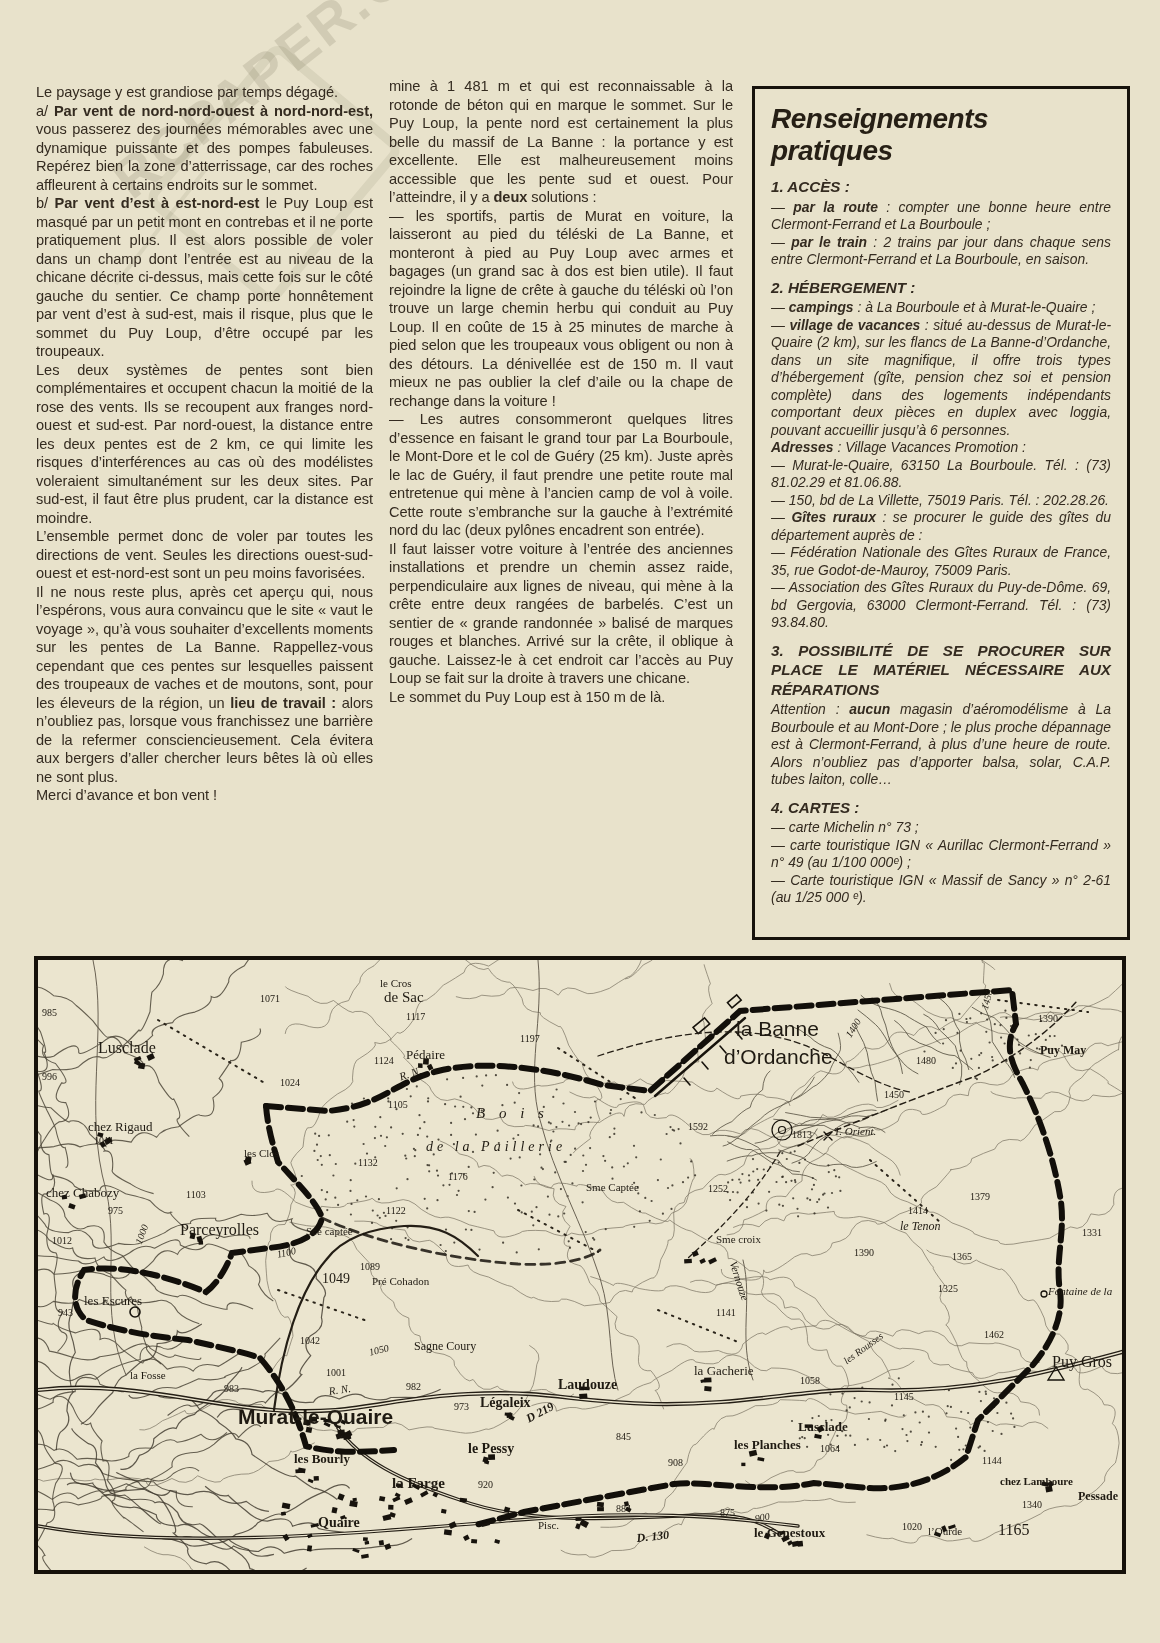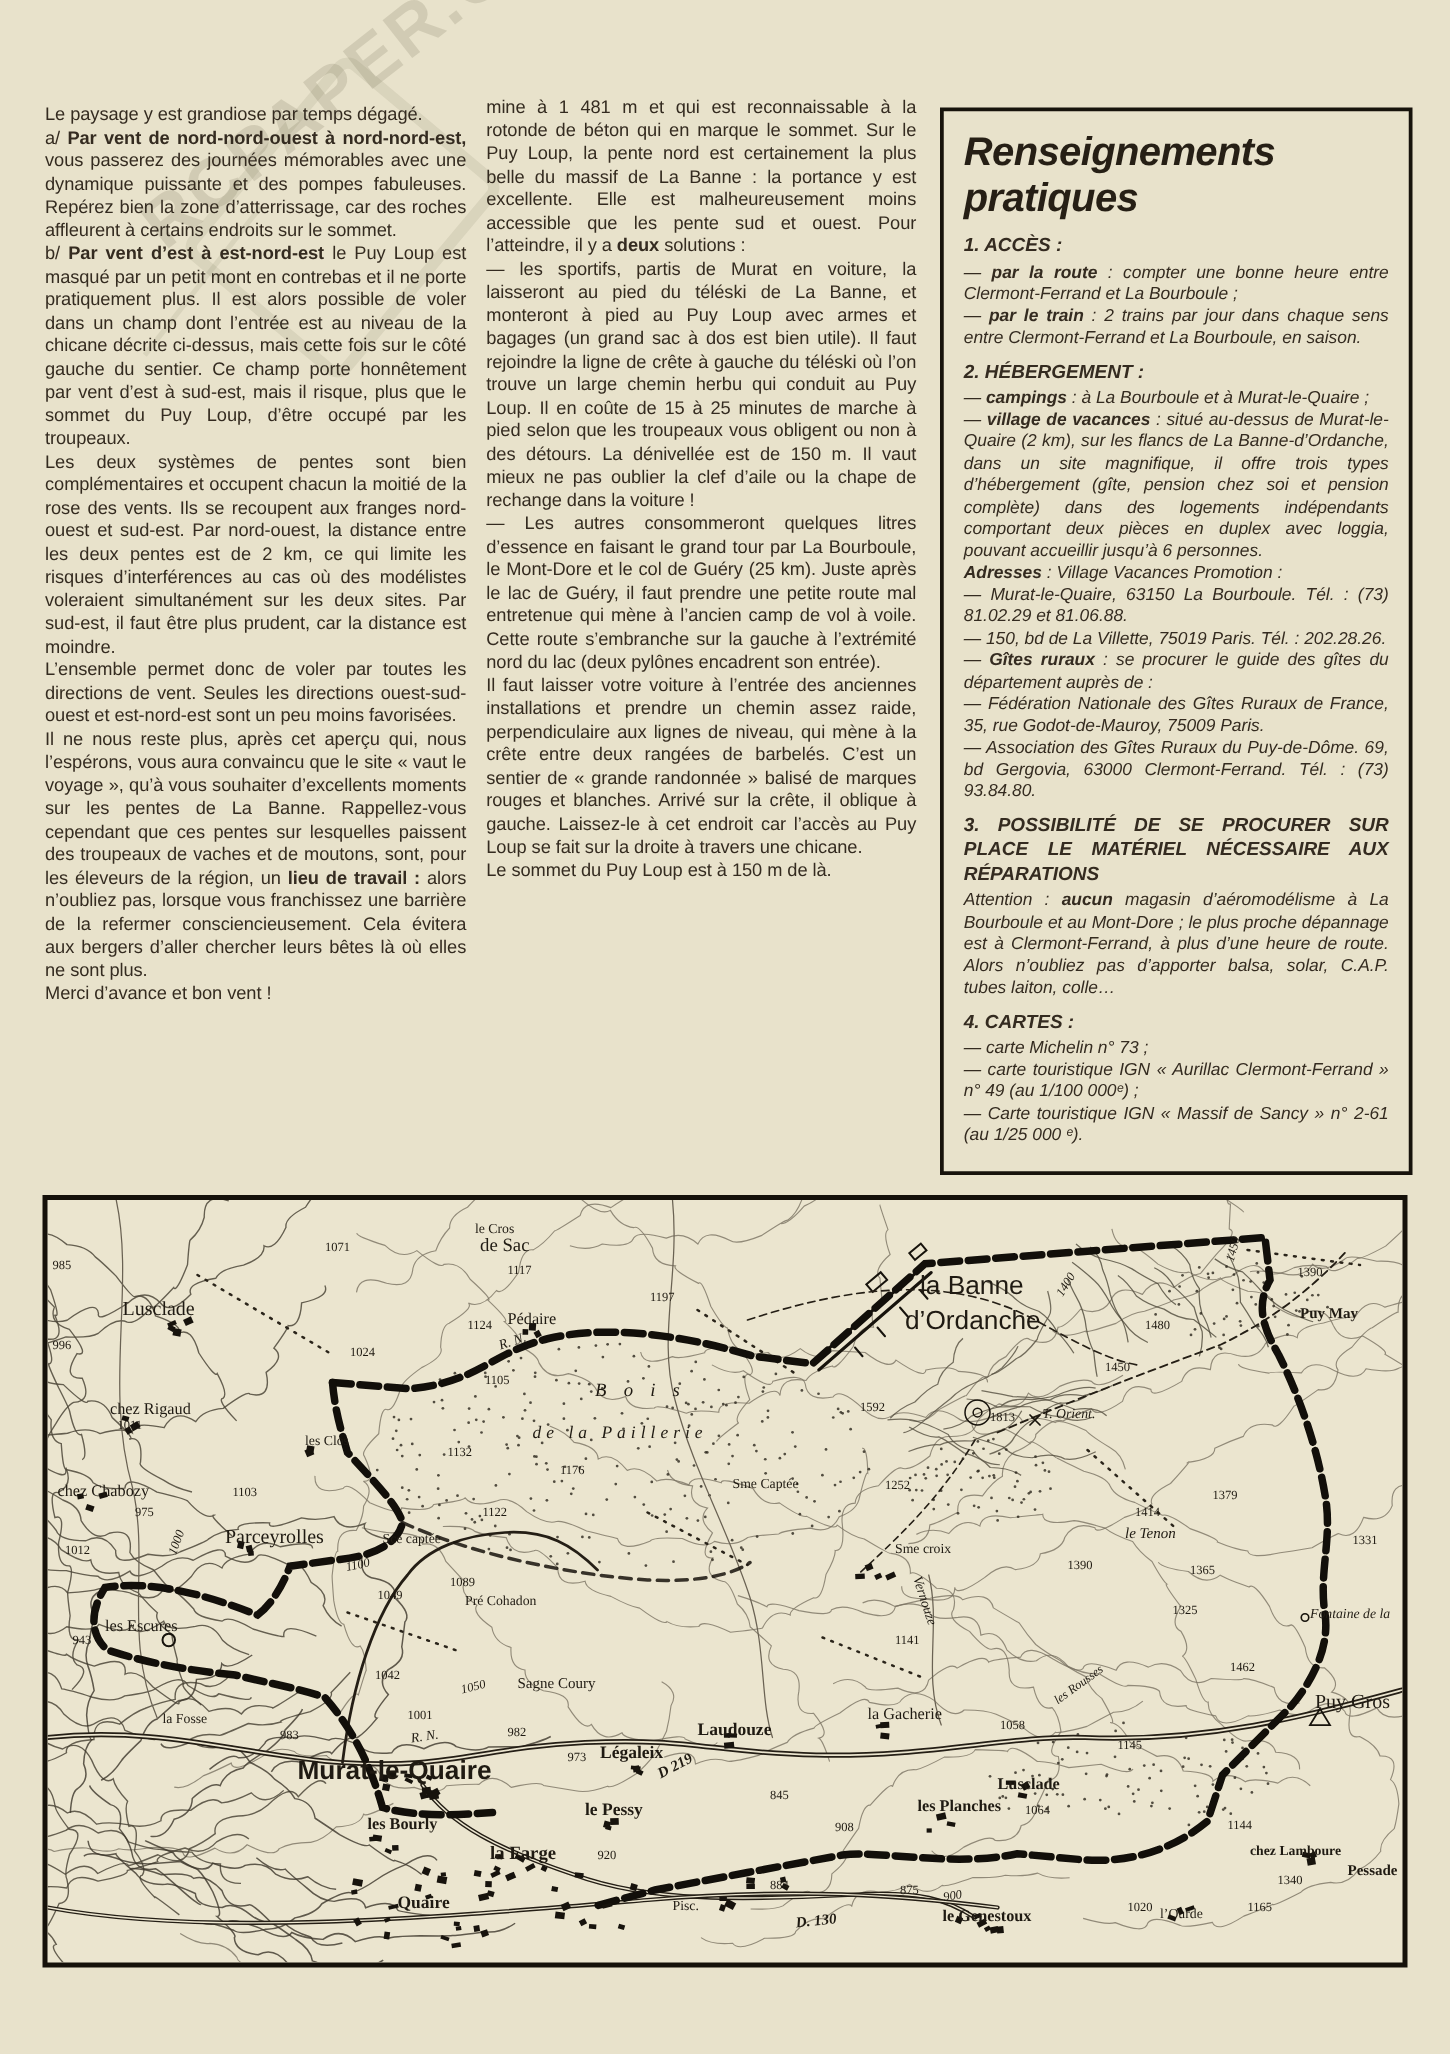--- a/index.html
+++ b/index.html
@@ -13,21 +13,21 @@
   .col p{margin:0}
   .bold{font-weight:700}
   #col1{left:36px;top:83px;width:337px}
   #col2{left:389px;top:77px;width:344px}
 
   #sidebar{
     position:absolute;left:752px;top:86px;width:378px;height:854px;
     border:3px solid #17130c;box-sizing:border-box;padding:12px 16px;
     font-style:italic;overflow:hidden;
   }
-  #sb-title{font-size:32px;font-weight:700;letter-spacing:-0.5px;margin:2px 0 10px 0;color:#261f15}
+  #sb-title{font-size:28px;font-weight:700;letter-spacing:-0.5px;margin:2px 0 10px 0;color:#261f15}
   .sb-h{font-weight:700;font-size:15.2px;margin:9px 0 2px 0;text-align:justify;line-height:19.5px}
   #sidebar p{margin:0;font-size:13.9px;line-height:17.5px;text-align:justify}
 
   #map{
     position:absolute;left:34px;top:956px;width:1092px;height:618px;
     border:4px solid #15110a;box-sizing:border-box;background:#ebe5cf;
   }
   #mapinner{position:absolute;left:0;top:0;right:0;bottom:0;overflow:hidden}
   #mapdecor{position:absolute;left:0;top:0}
   #maplabels{position:absolute;left:0;top:0;width:100%;height:100%}
@@ -818,21 +818,21 @@
         <div class="mlabel" style="left: 14px; top: 276px; font-size: 10px;">1012</div>
         <div class="mlabel" style="left: 142px; top: 262px; font-size: 16px;">Parceyrolles</div>
         <div class="mlabel" style="left: 206px; top: 188px; font-size: 11px;">les Clos</div>
         <div class="mlabel" style="left: 242px; top: 118px; font-size: 10px;">1024</div>
         <div class="mlabel" style="left: 148px; top: 230px; font-size: 10px;">1103</div>
         <div class="mlabel" style="left: 348px; top: 246px; font-size: 10px;">1122</div>
         <div class="mlabel" style="left: 268px; top: 266px; font-size: 11px;">Sce captée</div>
         <div class="mlabel" style="left: 548px; top: 222px; font-size: 11px;">Sme Captée</div>
         <div class="mlabel" style="left: 322px; top: 302px; font-size: 10px;">1089</div>
         <div class="mlabel" style="left: 334px; top: 316px; font-size: 11px;">Pré Cohadon</div>
-        <div class="mlabel" style="left: 264px; top: 312px; font-size: 10px;">1049</div>
+        <div class="mlabel" style="left: 284px; top: 312px; font-size: 14px;">1049</div>
         <div class="mlabel mi" style="left: 238px; top: 290px; font-size: 10px; transform: rotate(-12deg);">1100</div>
         <div class="mlabel mi" style="left: 96px; top: 282px; font-size: 10px; transform: rotate(-70deg);">1000</div>
         <div class="mlabel" style="left: 46px; top: 334px; font-size: 13px;">les Escures</div>
         <div class="mlabel" style="left: 20px; top: 348px; font-size: 10px;">943</div>
         <div class="mlabel" style="left: 92px; top: 410px; font-size: 11px;">la Fosse</div>
         <div class="mlabel" style="left: 186px; top: 424px; font-size: 10px;">983</div>
         <div class="mlabel" style="left: 376px; top: 380px; font-size: 12px;">Sagne Coury</div>
         <div class="mlabel" style="left: 262px; top: 376px; font-size: 10px;">1042</div>
         <div class="mlabel mi" style="left: 330px; top: 388px; font-size: 10px; transform: rotate(-14deg);">1050</div>
         <div class="mlabel" style="left: 288px; top: 408px; font-size: 10px;">1001</div>
@@ -886,17 +886,17 @@
         <div class="mlabel" style="left: 1044px; top: 268px; font-size: 10px;">1331</div>
         <div class="mlabel" style="left: 816px; top: 288px; font-size: 10px;">1390</div>
         <div class="mlabel" style="left: 914px; top: 292px; font-size: 10px;">1365</div>
         <div class="mlabel" style="left: 900px; top: 324px; font-size: 10px;">1325</div>
         <div class="mlabel mi" style="left: 1010px; top: 326px; font-size: 11px;">Fontaine de la</div>
         <div class="mlabel" style="left: 946px; top: 370px; font-size: 10px;">1462</div>
         <div class="mlabel" style="left: 1014px; top: 394px; font-size: 16px;">Puy Gros</div>
         <div class="mlabel mb" style="left: 962px; top: 516px; font-size: 11px;">chez Lamboure</div>
         <div class="mlabel" style="left: 984px; top: 540px; font-size: 10px;">1340</div>
         <div class="mlabel" style="left: 944px; top: 496px; font-size: 10px;">1144</div>
-        <div class="mlabel" style="left: 960px; top: 562px; font-size: 10px;">1165</div>
+        <div class="mlabel" style="left: 960px; top: 562px; font-size: 16px;">1165</div>
         <div class="mlabel mb" style="left: 1040px; top: 530px; font-size: 12px;">Pessade</div>
       </div>
   </div>
 </div>
 
 </body></html>

